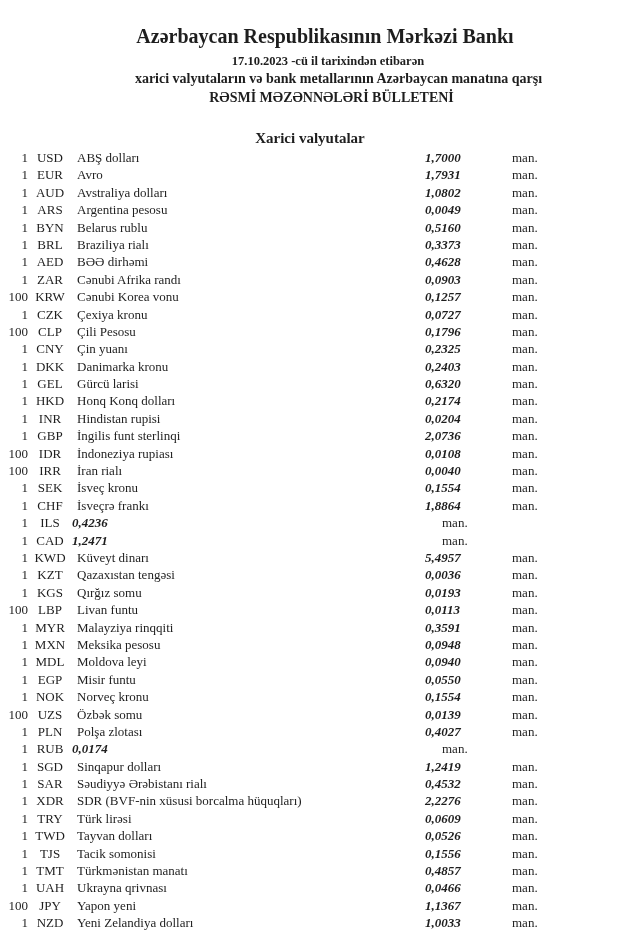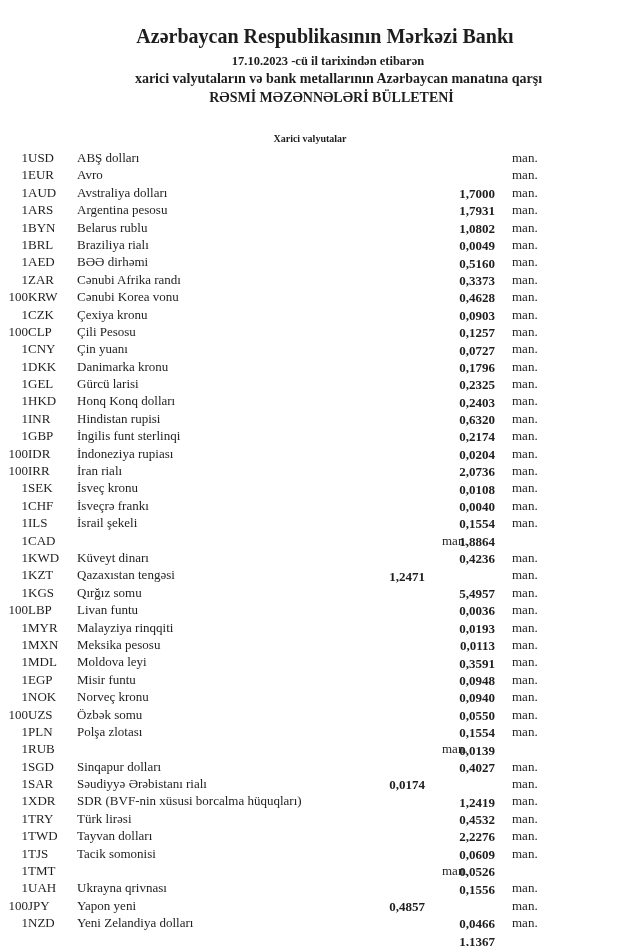--- a/index.html
+++ b/index.html
@@ -44,50 +44,51 @@
     line-height: 19px;
     padding-left: 13px;
   }
   .section-title {
     position: absolute;
     top: 130px;
     left: 0;
     width: 620px;
     text-align: center;
     font-weight: bold;
-    font-size: 10px;
+    font-size: 15px;
     line-height: 17px;
   }
   .rates-table {
     position: absolute;
     top: 149px;
     left: 0;
     width: 620px;
   }
   .row {
     display: grid;
     grid-template-columns: 28px 44px 353px 70px 125px;
     line-height: 17.4px;
     font-size: 13px;
     height: 17.4px;
   }
   .row .qty {
     text-align: right;
   }
   .row .code {
+    text-align: center;
   }
   .row .cname {
     padding-left: 5px;
     white-space: nowrap;
     overflow: hidden;
   }
   .row .rate {
-    text-align: right;
+    text-align: left;
     font-weight: bold;
-    margin-top: 36px;
+    font-style: italic;
   }
   .row .unit {
     padding-left: 17px;
   }
 </style>
 </head>
 <body>
 
 <div class="page">
 
@@ -265,21 +266,20 @@
     <span class="qty">1</span>
     <span class="code">CHF</span>
     <span class="cname">İsveçrə frankı</span>
     <span class="rate">1,8864</span>
     <span class="unit">man.</span>
   </div>
 
   <div class="row">
     <span class="qty">1</span>
     <span class="code">ILS</span>
-    <span class="cname">İsrail şekeli</span>
     <span class="rate">0,4236</span>
     <span class="unit">man.</span>
   </div>
 
   <div class="row">
     <span class="qty">1</span>
     <span class="code">CAD</span>
     <span class="rate">1,2471</span>
     <span class="unit">man.</span>
   </div>
@@ -423,20 +423,21 @@
     <span class="qty">1</span>
     <span class="code">TJS</span>
     <span class="cname">Tacik somonisi</span>
     <span class="rate">0,1556</span>
     <span class="unit">man.</span>
   </div>
 
   <div class="row">
     <span class="qty">1</span>
     <span class="code">TMT</span>
+    <span class="cname">Türkmənistan manatı</span>
     <span class="rate">0,4857</span>
     <span class="unit">man.</span>
   </div>
 
   <div class="row">
     <span class="qty">1</span>
     <span class="code">UAH</span>
     <span class="cname">Ukrayna qrivnası</span>
     <span class="rate">0,0466</span>
     <span class="unit">man.</span>

